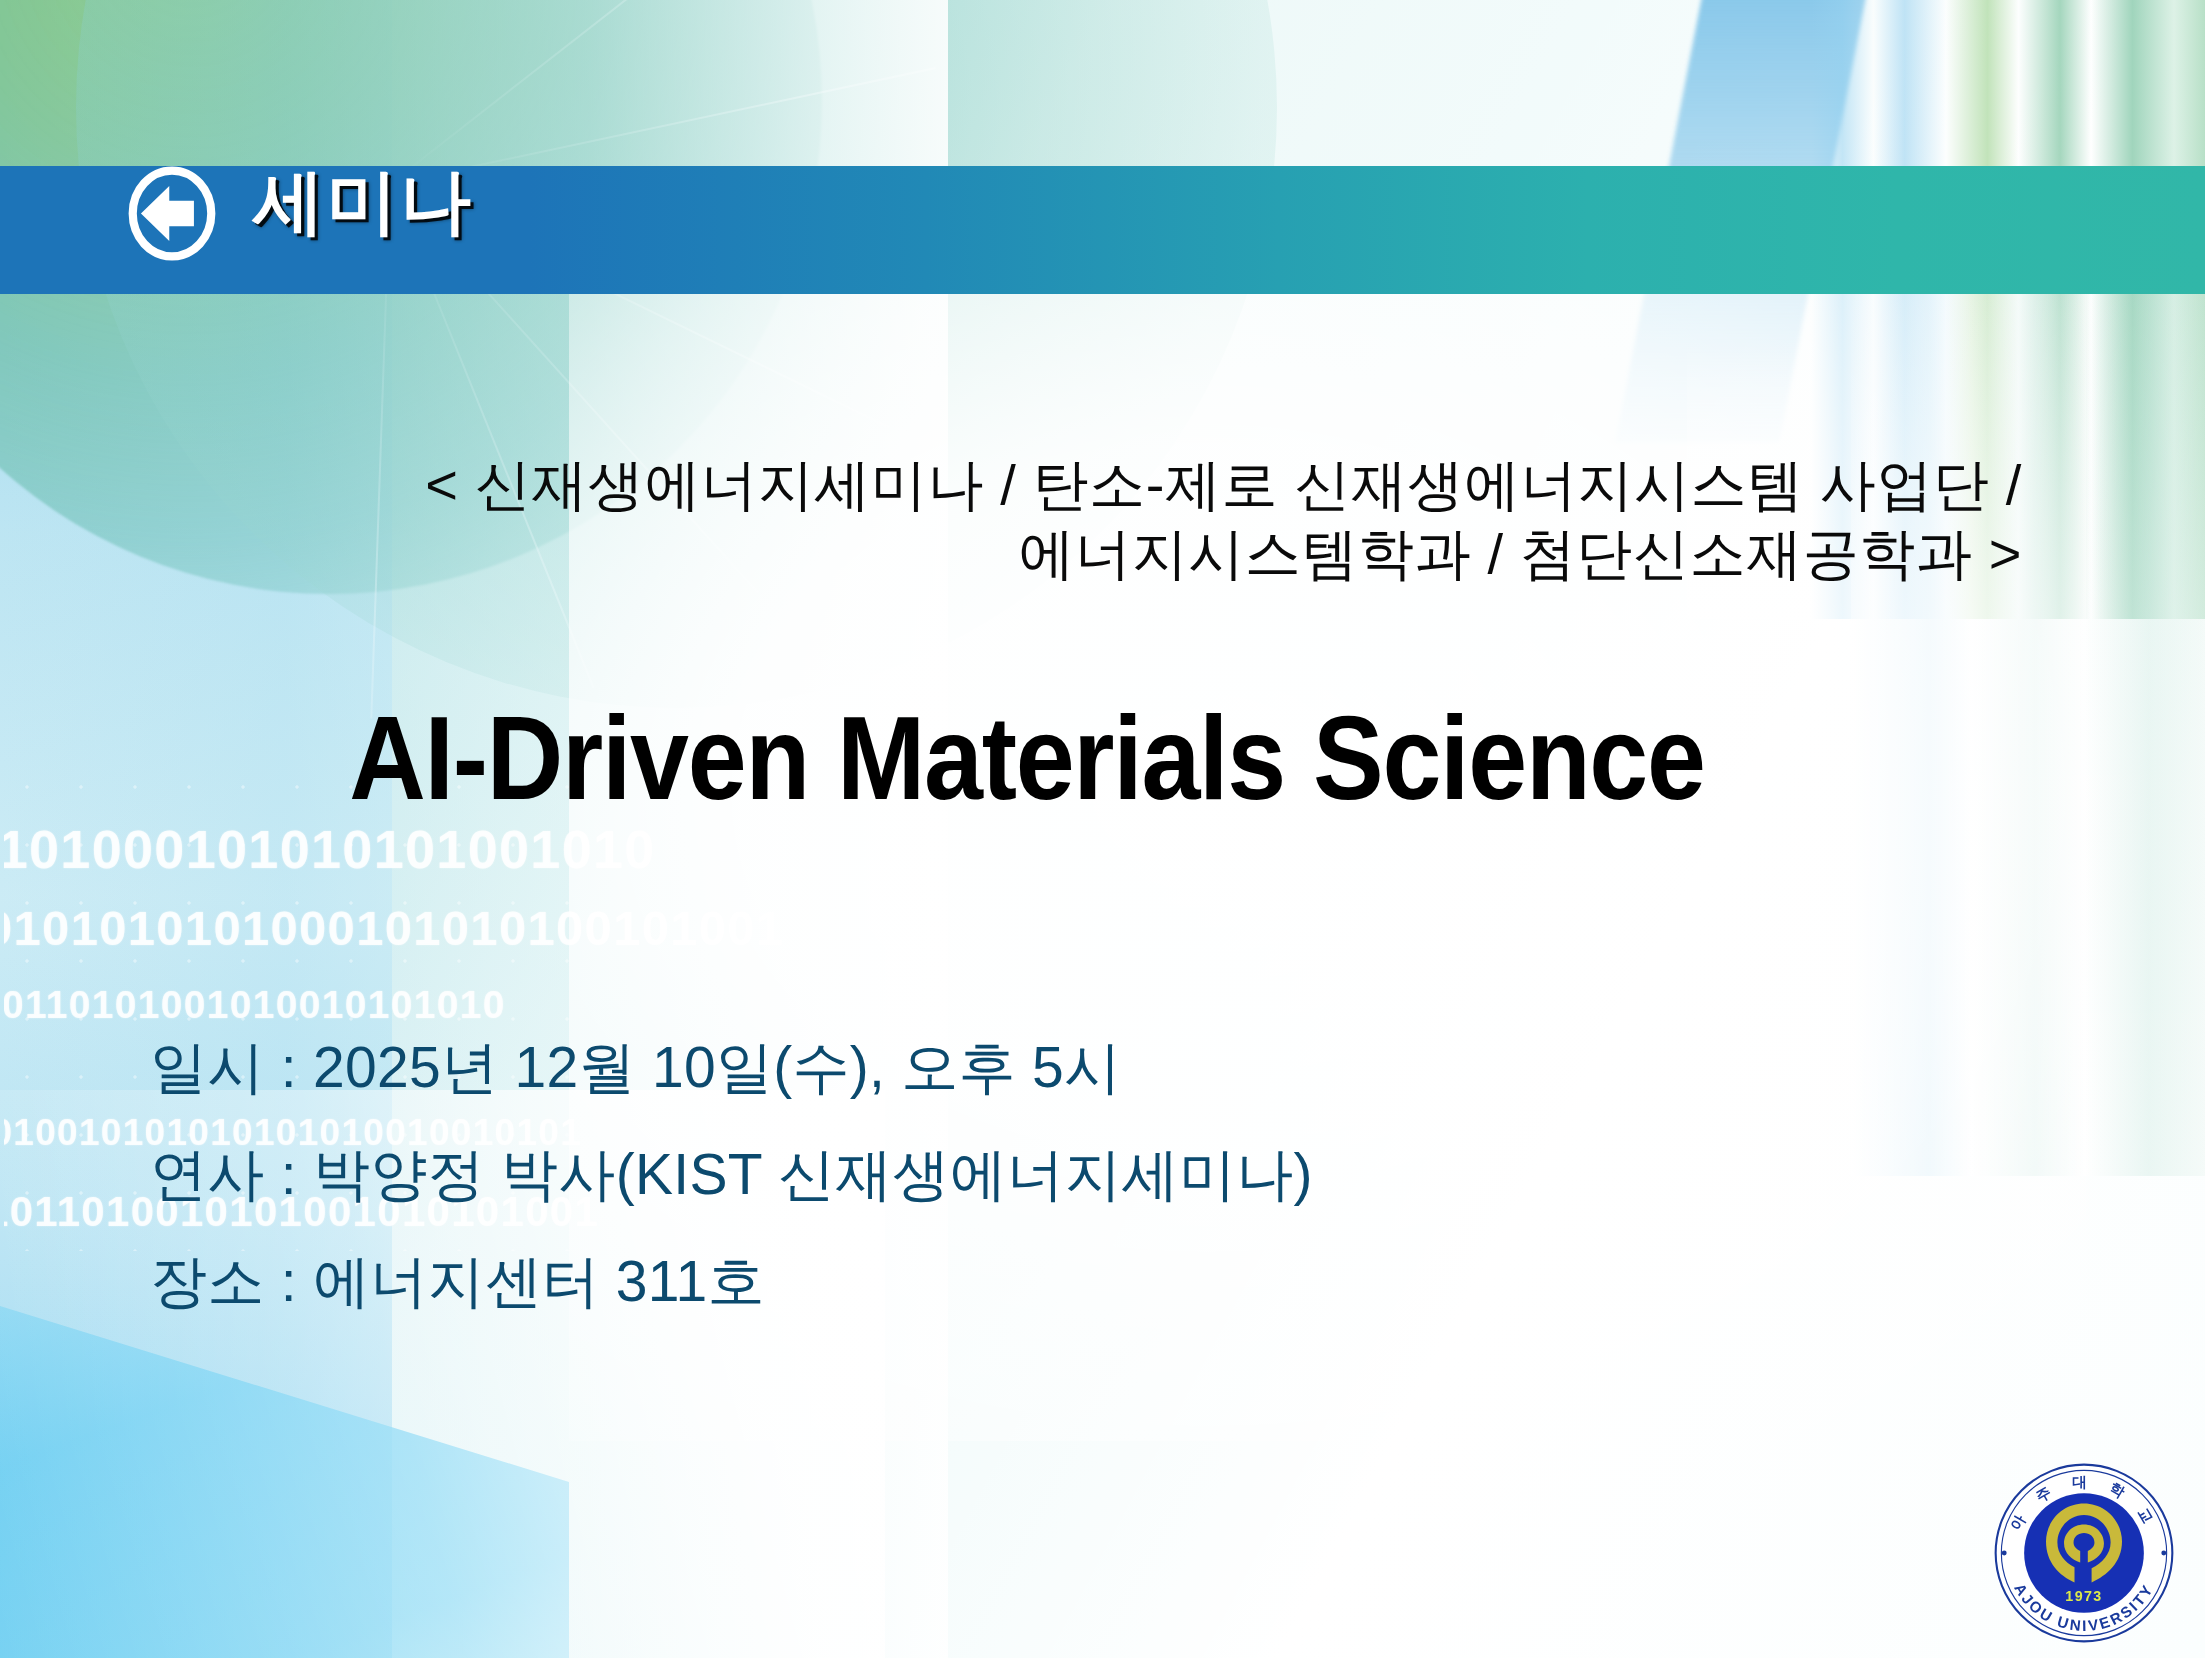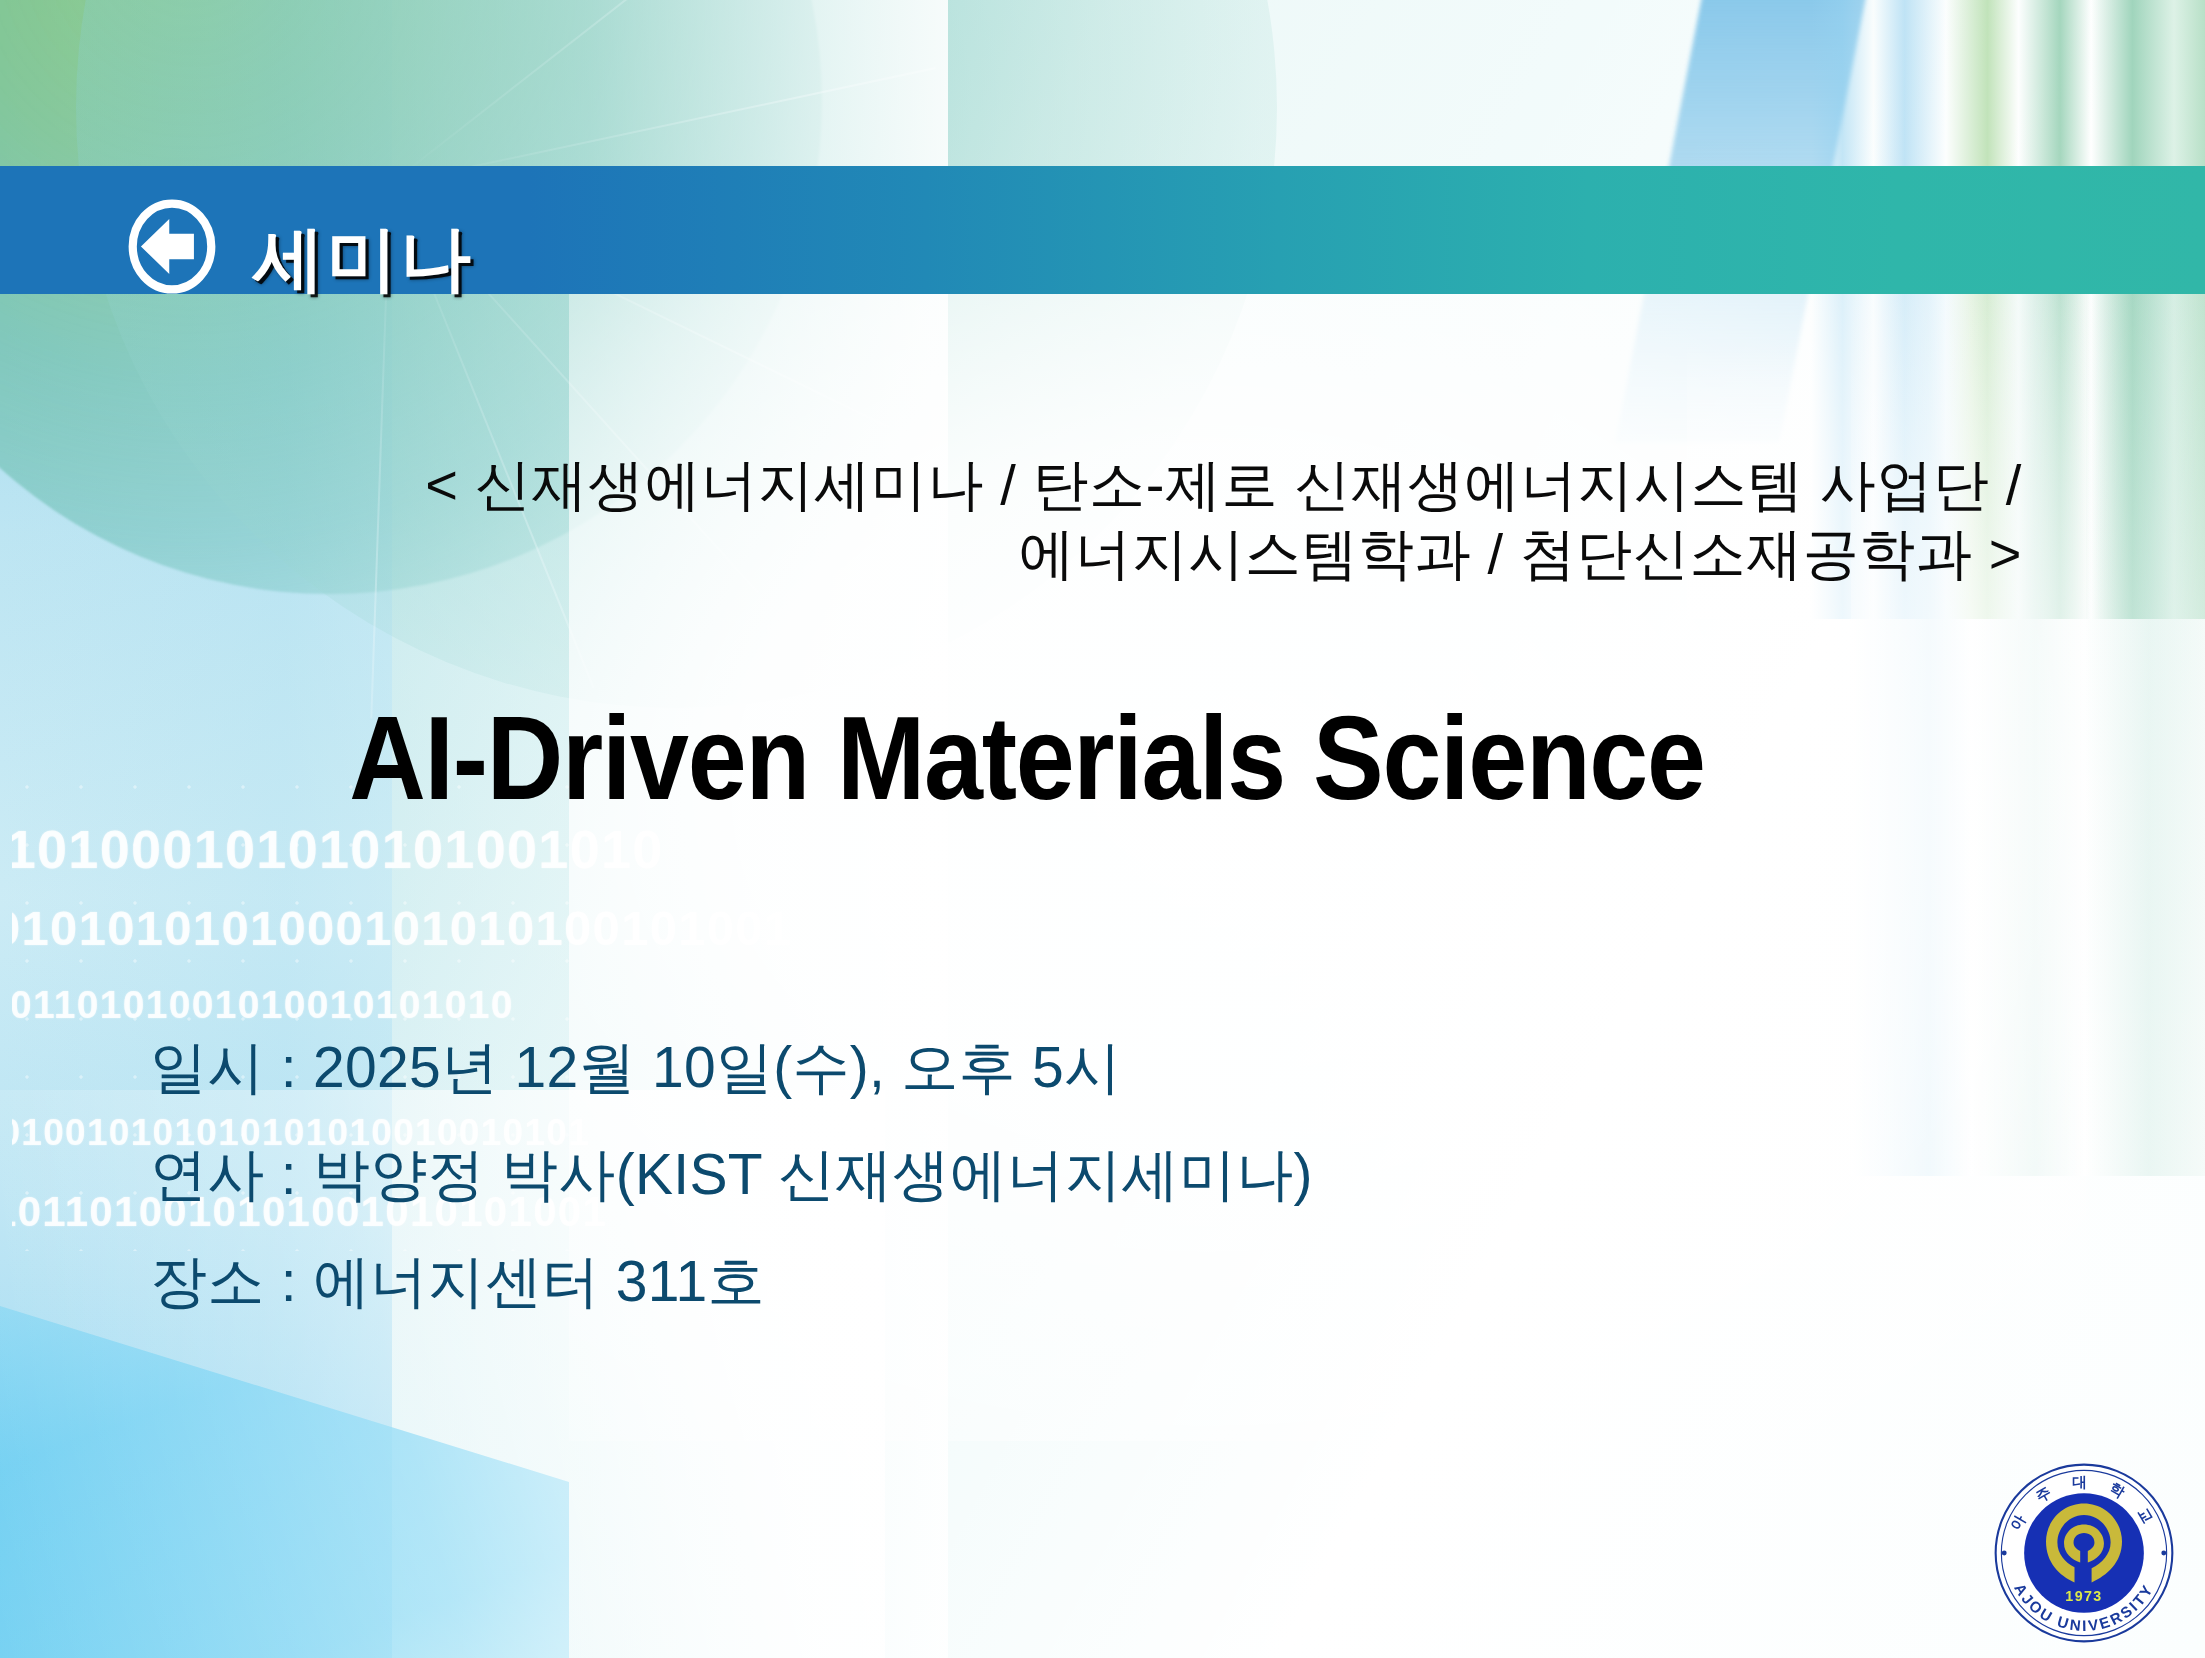--- a/index.html
+++ b/index.html
@@ -154,21 +154,21 @@
     background: radial-gradient(ellipse at 42% 46%,
       rgba(255,255,255,0.98) 0%,
       rgba(255,255,255,0.90) 38%,
       rgba(255,255,255,0.55) 66%,
       rgba(255,255,255,0.0) 100%);
   }
 
   
   .binary-layer {
     position: absolute;
-    left: 12px; top: 0;
+    left: 4px; top: 0;
     width: 790px; height: 100%;
     overflow: hidden;
     pointer-events: none;
   }
   .binary-row {
     position: absolute;
     white-space: nowrap;
     color: rgba(255,255,255,0.82);
     font-family: "Liberation Sans", "DejaVu Sans", sans-serif;
     font-weight: bold;
@@ -193,21 +193,21 @@
     height: 128px;
     background: linear-gradient(90deg,
       #1d74b8 0%,
       #1d74b8 24%,
       #2189b6 42%,
       #27a0b2 58%,
       #2cb0ae 72%,
       #2fb6aa 86%,
       #31b7a8 100%);
     display: flex;
-    align-items: flex-end;
+    align-items: flex-start;
     z-index: 5;
   }
   .back-icon {
     margin-left: 126px;
     width: 92px;
     height: 95px;
     flex: 0 0 auto;
     display: block;
   }
   .header-title {

